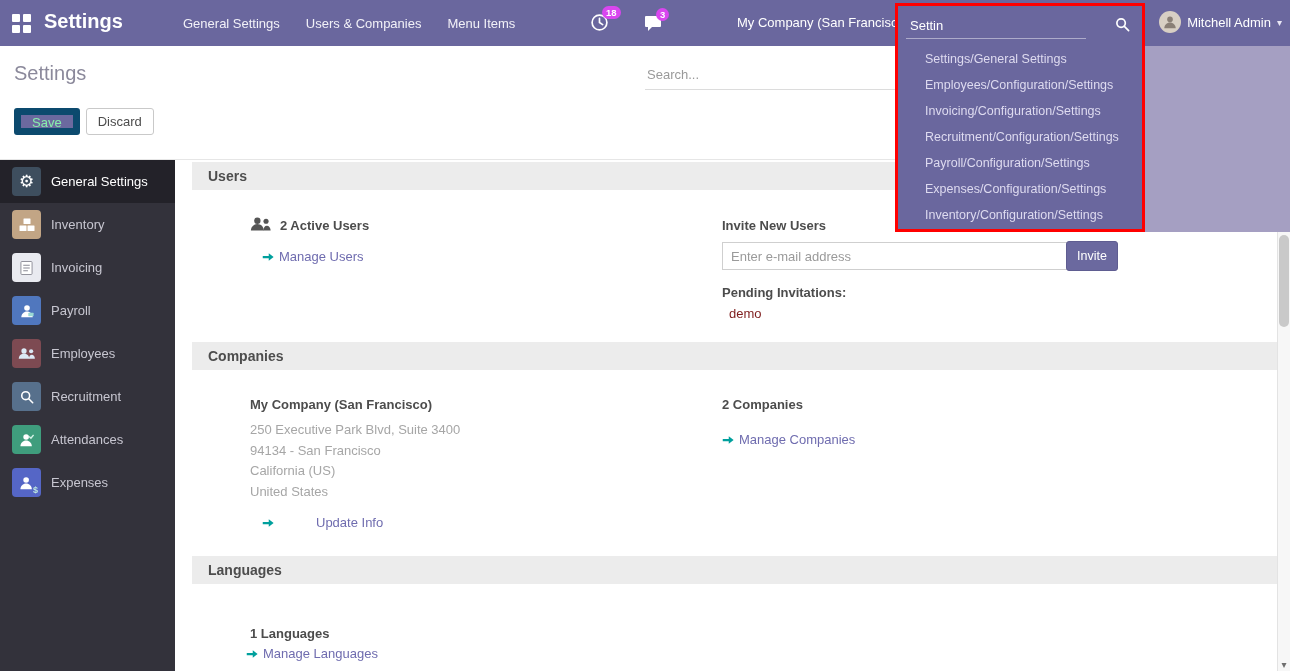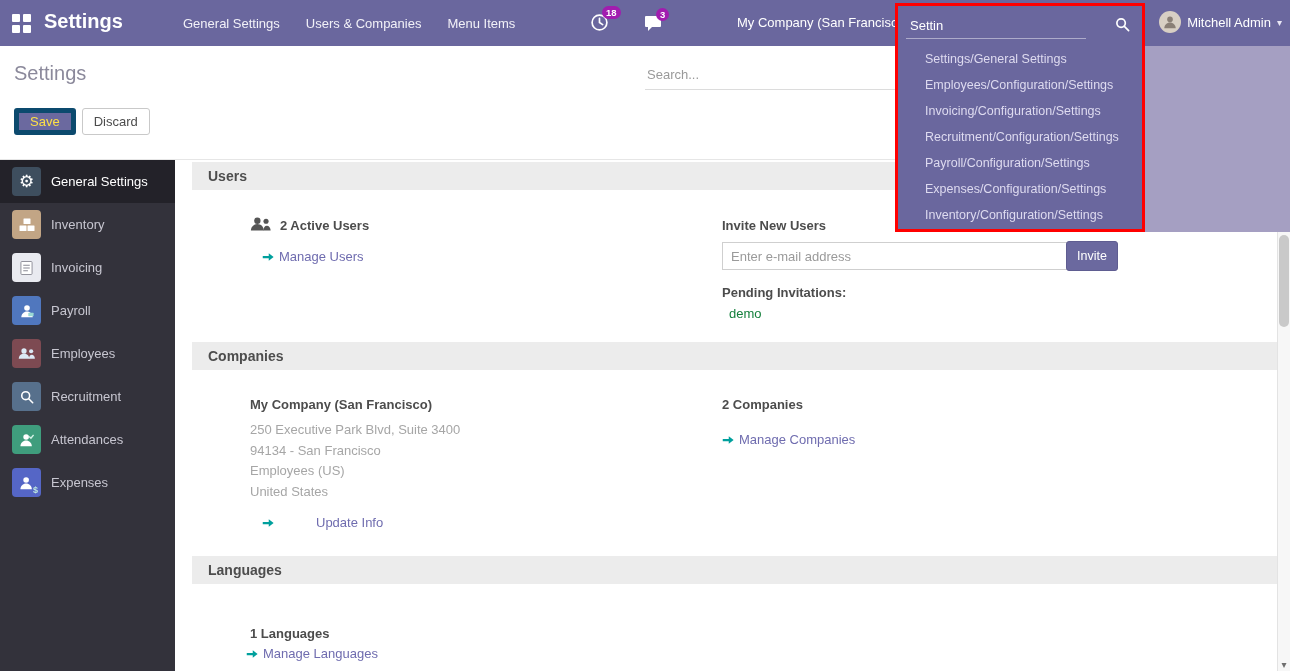--- a/index.html
+++ b/index.html
@@ -10,21 +10,21 @@
   .navbar{position:absolute;top:0;left:0;right:0;height:46px;background:#6a679e;z-index:30;color:#fff;}
   .apps-icon{position:absolute;left:12px;top:14px;width:18px;height:18px;display:grid;
              grid-template-columns:8px 8px;grid-template-rows:8px 8px;gap:3px;cursor:pointer;}
   .apps-icon span{background:#fff;border-radius:1px;}
   .brand{position:absolute;left:44px;top:10px;font-size:20px;font-weight:600;}
   .nav-menu{position:absolute;left:183px;top:0;height:46px;display:flex;align-items:center;gap:26px;}
   .nav-menu .nav-item{font-size:13px;color:#f2f1f8;cursor:pointer;white-space:nowrap;}
   .systray-icon{position:absolute;top:13px;cursor:pointer;}
   .clock-wrap{left:590px;}
   .chat-wrap{left:644px;top:15px;}
-  .badge{position:absolute;top:-7px;left:12px;background:#a21caf;color:#fff;font-size:9.5px;
+  .badge{position:absolute;top:-7px;left:12px;background:#d946ef;color:#fff;font-size:9.5px;
          font-weight:bold;border-radius:8px;padding:1px 4px;line-height:11px;}
   .company-menu{position:absolute;left:690px;top:15px;font-size:13px;color:#fff;cursor:pointer;white-space:nowrap;margin-left:47px;}
   .user-menu{position:absolute;right:8px;top:11px;display:flex;align-items:center;gap:6px;cursor:pointer;}
   .avatar{width:22px;height:22px;border-radius:50%;background:#d8cfc4;display:flex;align-items:center;
           justify-content:center;overflow:hidden;}
   .user-name{font-size:13px;color:#fff;white-space:nowrap;}
   .caret{font-size:10px;color:#e8e6f5;}
 
   
   .search-dropdown{position:absolute;left:895px;top:3px;width:244px;height:223px;border:3px solid #ff0000;
@@ -42,21 +42,21 @@
 
   
   .breadcrumb-title{position:absolute;left:14px;top:62px;font-size:20px;color:#8b899b;}
   .cp-search{position:absolute;left:645px;top:60px;width:250px;height:27px;border:none;outline:none;
              border-bottom:1px solid #dcdcdc;font-size:13px;color:#555;background:transparent;
              font-family:"Liberation Sans",sans-serif;}
   .cp-search::placeholder{color:#9a9a9a;}
   .cp-buttons{position:absolute;left:14px;top:108px;display:flex;gap:6px;}
   .btn{font-size:13px;height:27px;padding:0 11px;border-radius:3px;cursor:pointer;
        font-family:"Liberation Sans",sans-serif;}
-  .btn-primary{background:#6b699f;border:5px solid #0c4a6e;color:#fde047;}
+  .btn-primary{background:#6b699f;border:7px solid #0c4a6e;color:#86efac;}
   .btn-secondary{background:#fff;border:1px solid #c9c9c9;color:#4c4c4c;}
   .cp-divider{position:absolute;left:0;right:0;top:159px;height:1px;background:#e6e6e6;}
 
   
   .sidebar{position:absolute;left:0;top:160px;bottom:0;width:175px;background:#33323b;z-index:10;}
   .sb-item{height:43px;display:flex;align-items:center;gap:10px;padding-left:12px;cursor:pointer;
            color:#c7c6d0;font-size:13px;}
   .sb-item.active{background:#232229;color:#fff;}
   .tile{width:29px;height:29px;border-radius:4px;display:flex;align-items:center;justify-content:center;
         flex:0 0 29px;position:relative;font-size:15px;}
@@ -77,21 +77,21 @@
   .bold13{font-size:13px;font-weight:bold;color:#4c4c4c;}
   .gray13{font-size:13px;color:#a6a6a6;}
   .o-link{display:inline-flex;align-items:center;gap:5px;cursor:pointer;text-decoration:none;}
   .o-link span{font-size:13px;color:#6f6caf;}
   .email-input{position:absolute;left:722px;top:242px;width:328px;height:26px;border:1px solid #cfcfcf;
                padding:0 8px;font-size:13px;color:#555;font-family:"Liberation Sans",sans-serif;outline:none;}
   .email-input::placeholder{color:#9a9a9a;}
   .invite-btn{position:absolute;left:1066px;top:241px;width:52px;height:30px;background:#6b699f;color:#fff;
               border:1px solid #5f5d91;border-radius:3px;font-size:12.5px;cursor:pointer;
               font-family:"Liberation Sans",sans-serif;}
-  .demo-link{font-size:13px;color:#15803d;cursor:pointer;}
+  .demo-link{font-size:13px;color:#7f1d1d;cursor:pointer;}
 
   
   .scrollbar{position:absolute;right:0;top:232px;bottom:0;width:13px;background:#f7f7f7;
              border-left:1px solid #e3e3e3;z-index:20;box-sizing:border-box;}
   .scroll-thumb{position:absolute;left:1px;right:1px;top:3px;height:92px;background:#c9c9c9;border-radius:5px;cursor:pointer;}
   .scroll-down{position:absolute;bottom:1px;left:0;right:0;text-align:center;font-size:10px;color:#6f6f6f;cursor:pointer;}
 </style>
 </head>
 <body>
 
@@ -273,21 +273,21 @@
   <input class="email-input" placeholder="Enter e-mail address" style="">
   <button class="invite-btn">Invite</button>
   <div class="abs bold13" style="left:722px;top:285px;">Pending Invitations:</div>
   <div class="abs demo-link" style="left:729px;top:306px;">demo</div>
 
   <div class="section-header" style="top:342px;">Companies</div>
 
   <div class="abs bold13" style="left:250px;top:397px;">My Company (San Francisco)</div>
   <div class="abs gray13" style="left:250px;top:422px;">250 Executive Park Blvd, Suite 3400</div>
   <div class="abs gray13" style="left:250px;top:443px;">94134 - San Francisco</div>
-  <div class="abs gray13" style="left:250px;top:463px;">Employees (US)</div>
+  <div class="abs gray13" style="left:250px;top:463px;">California (US)</div>
   <div class="abs gray13" style="left:250px;top:484px;">United States</div>
 
   <a class="o-link abs" style="left:262px;top:515px;gap:42px;">
     <svg width="12" height="12" viewBox="0 0 16 16">
         <path d="M1 6.5h8V3l6.5 5L9 13V9.5H1z" fill="#00a09d"></path>
       </svg>
     <span>Update Info</span>
   </a>
 
   <div class="abs bold13" style="left:722px;top:397px;">2 Companies</div>

